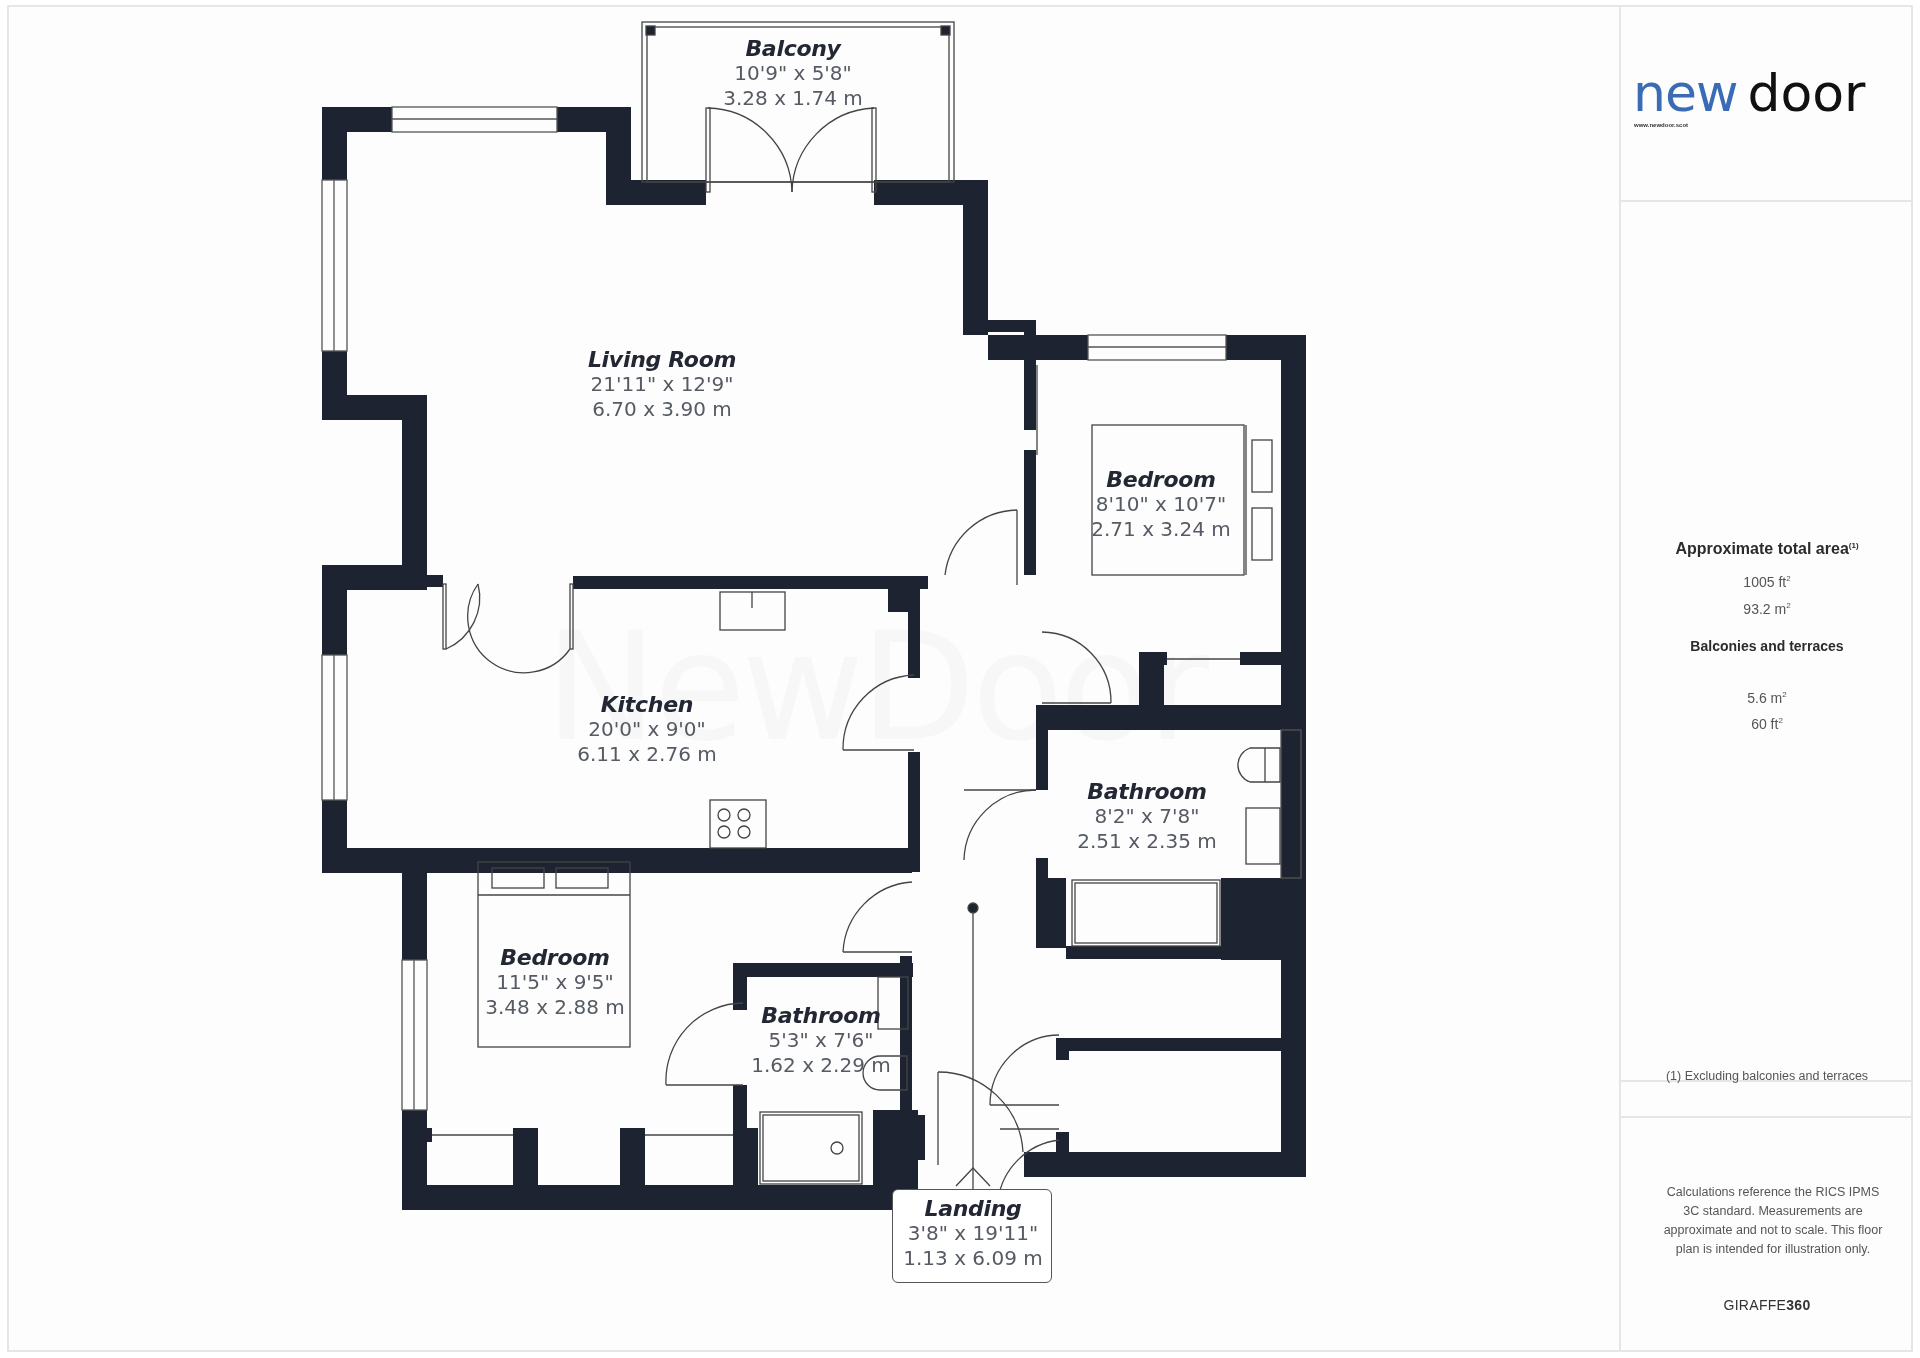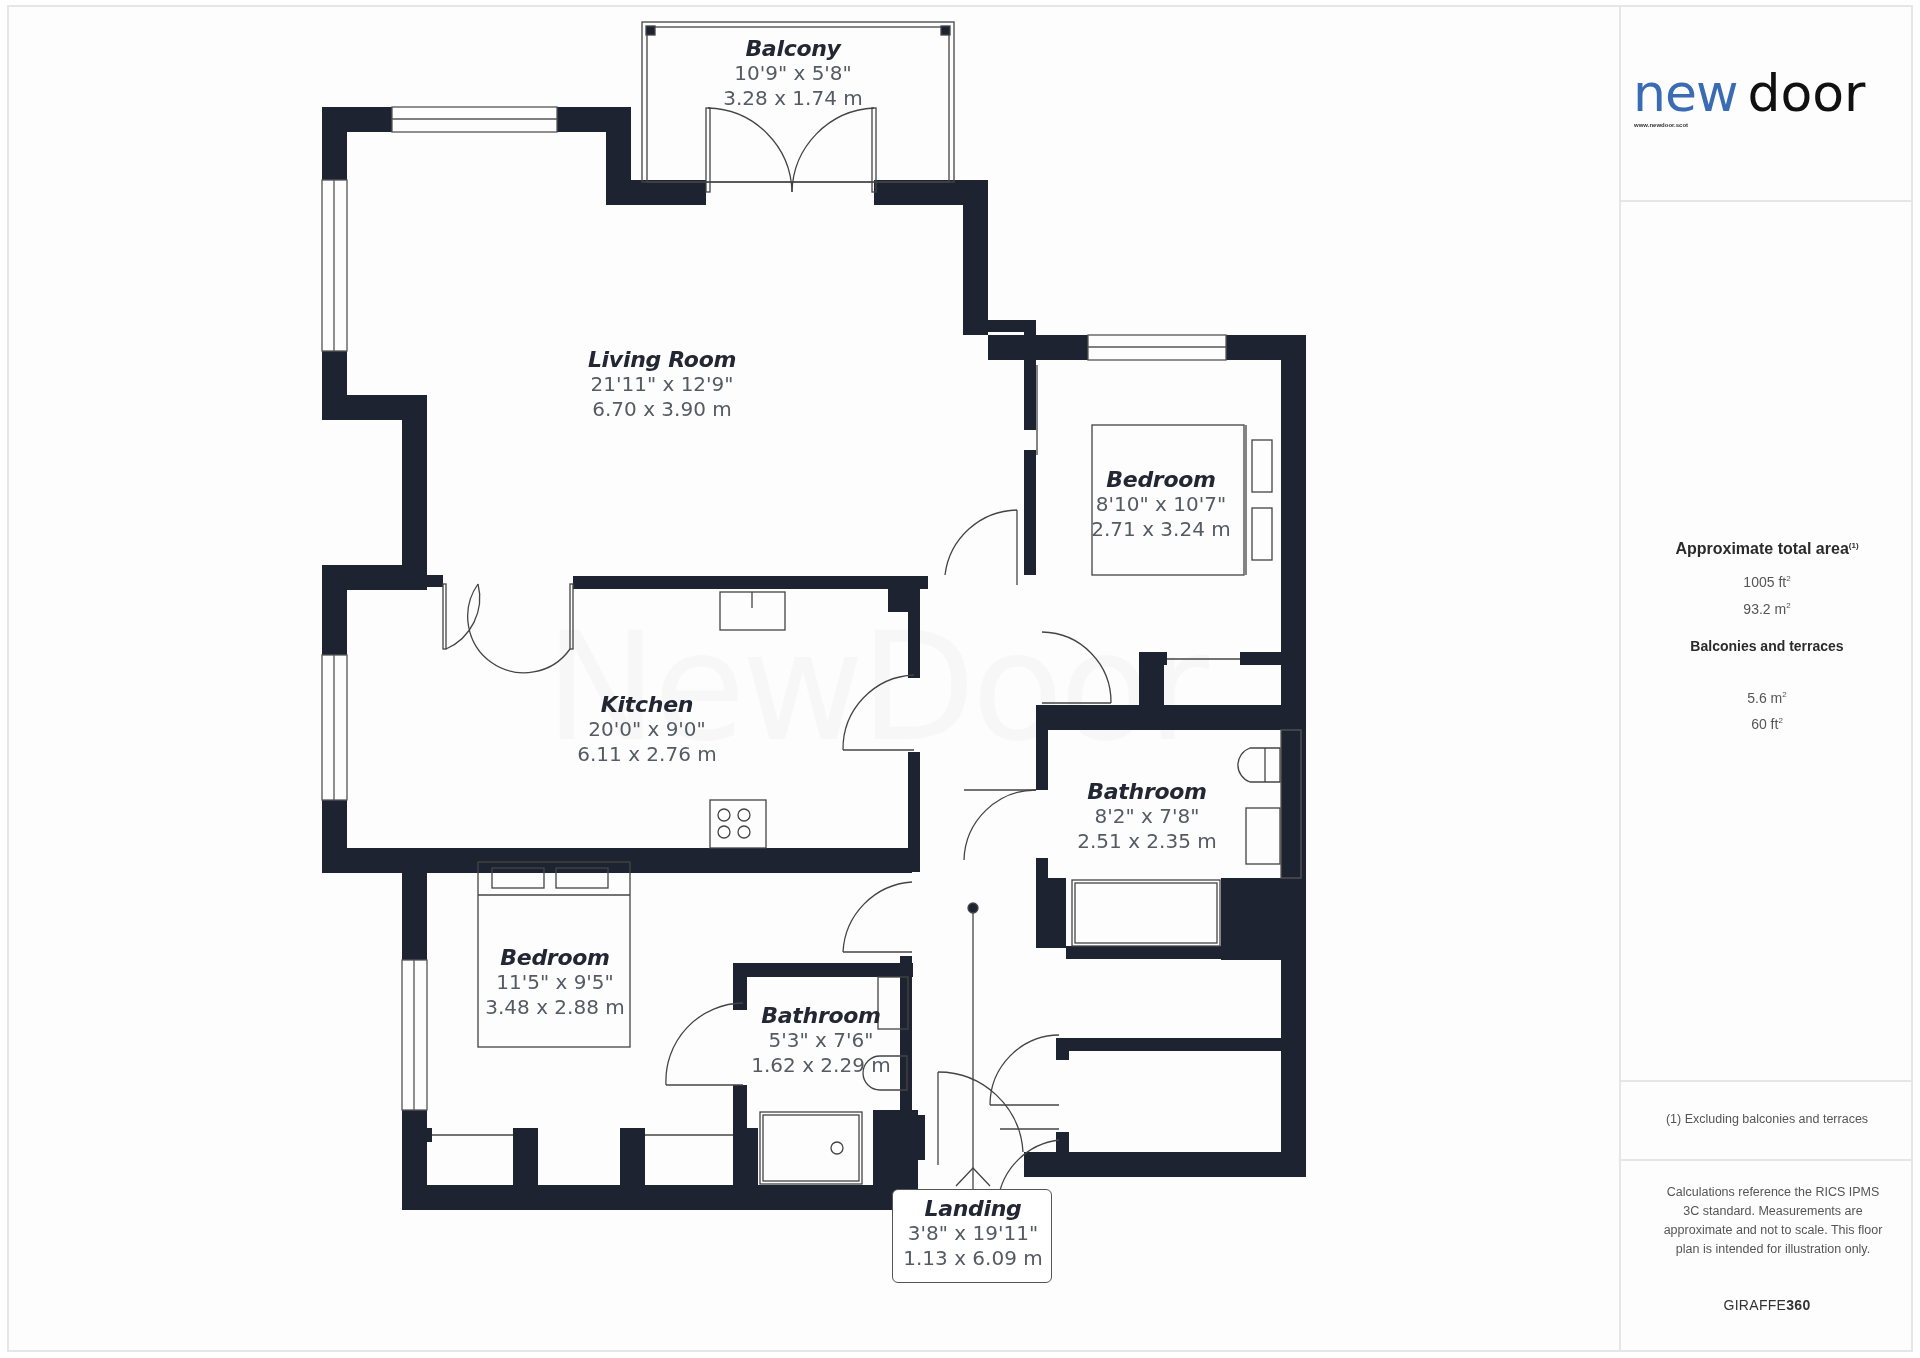--- a/index.html
+++ b/index.html
@@ -12,21 +12,21 @@
   .logo-word{position:absolute;left:12px;top:62px;display:flex;align-items:center;}
   .logo-new{color:#3a6cb5;font-family:"DejaVu Sans",sans-serif;font-size:52px;font-weight:normal;letter-spacing:-1px;line-height:1;}
   .logo-door{color:#111;font-family:"DejaVu Sans",sans-serif;font-size:52px;margin-left:10px;line-height:1;}
   .logo-url{position:absolute;left:13px;top:117px;font-size:6px;font-weight:bold;color:#333;}
   .area{top:197px;height:880px;}
   .area-title{position:absolute;top:338px;left:0;width:100%;font-size:16px;font-weight:bold;color:#2b2b2b;}
   .area-title sup{font-size:8px;}
   .val{position:absolute;left:0;width:100%;font-size:14px;color:#555;}
   .val sup{font-size:8px;}
   .bal-title{position:absolute;top:436px;left:0;width:100%;font-size:14px;font-weight:bold;color:#2b2b2b;}
-  .foot{top:1077px;height:79px;padding-left:20px;}
+  .foot{top:1034px;height:79px;padding-left:20px;}
   .foot-text{position:absolute;top:30px;left:0;width:100%;font-size:12.5px;color:#555;}
   .disc{top:1152px;height:195px;border-bottom:none;}
   .disc-text{position:absolute;top:26px;left:30px;right:30px;font-size:12.5px;line-height:19px;color:#555;margin-left:12px;}
   .brand{position:absolute;top:140px;left:0;width:100%;font-size:14px;color:#333;letter-spacing:0.3px;}
   .brand b{font-weight:bold;}
   .room-label{position:absolute;text-align:center;transform:translateX(-50%);white-space:nowrap;}
   .room-name{font-size:22px;font-weight:bold;color:#222733;font-family:"DejaVu Sans",sans-serif;letter-spacing:-0.3px;font-style:italic;}
   .room-dim{font-size:20px;color:#555a63;line-height:25px;font-family:"DejaVu Sans",sans-serif;}
   .landing-box{position:absolute;left:892px;top:1189px;width:160px;height:94px;border:1.5px solid #555;border-radius:6px;background:#fff;box-sizing:border-box;}
   .landing-box .room-label{left:80px;top:6px;text-align:center;}

